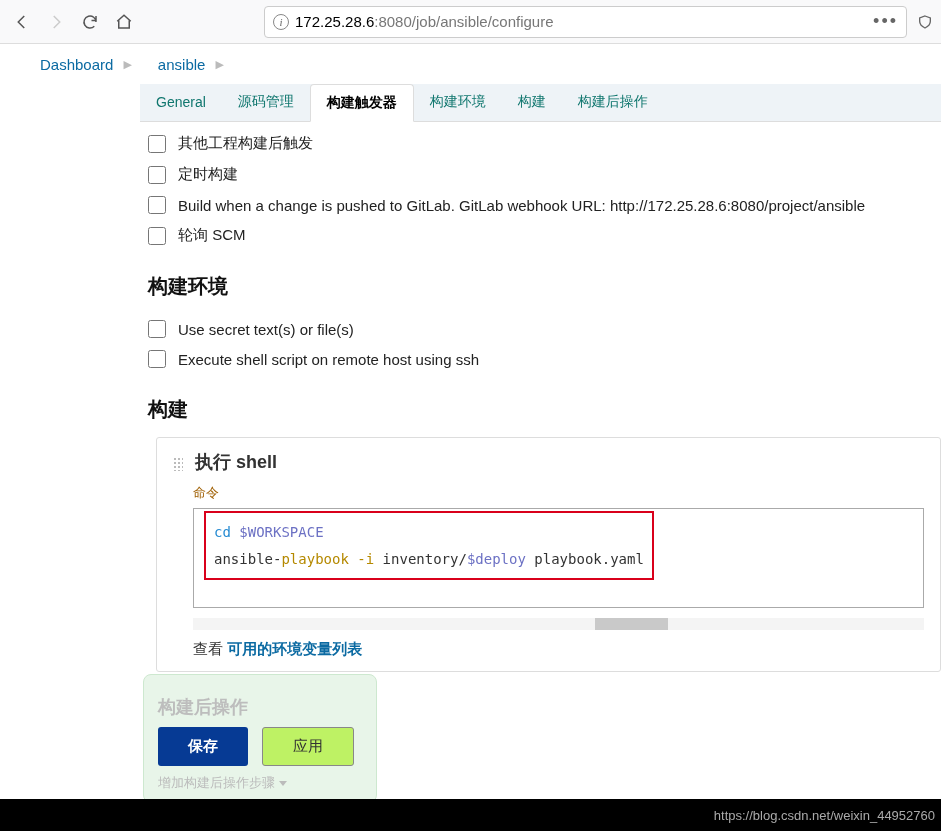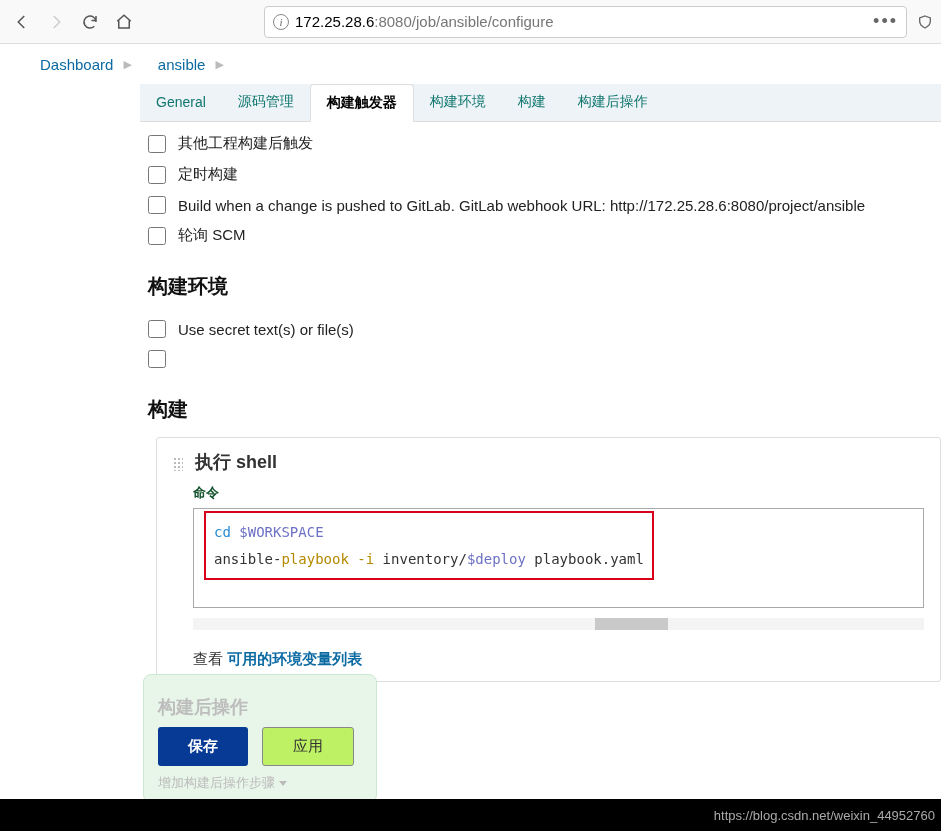--- a/index.html
+++ b/index.html
@@ -31,32 +31,32 @@
 .content { margin-left: 140px; padding: 6px 0 0 8px; }
 .check-row { display: flex; align-items: center; gap: 12px; padding: 6px 0; }
 .check-row input[type=checkbox] { width: 18px; height: 18px; border-radius: 4px; }
 .check-row label { font-size: 15px; color: #222; }
 
 h2.section { font-size: 20px; font-weight: 700; margin: 22px 0 14px 0; color: #111; }
 
 .step-box { border: 1px solid #ddd; border-radius: 3px; margin: 8px 0 0 8px; padding: 12px 16px; }
 .drag-handle { display: inline-block; width: 10px; height: 14px; background-image: radial-gradient(#bbb 1px, transparent 1px); background-size: 4px 4px; margin-right: 8px; vertical-align: middle; }
 .step-title { font-weight: 700; font-size: 18px; }
-.field-label { font-size: 13px; color: #14532d; margin: 10px 0 6px 20px; font-weight: bold; }
+.field-label { font-size: 13px; color: #a16207; margin: 10px 0 6px 20px; }
 .code-area { margin: 0 0 0 20px; border: 1px solid #aaa; min-height: 100px; font-family: "DejaVu Sans Mono", Menlo, Consolas, monospace; font-size: 14px; padding: 0 10px; line-height: 1.9; white-space: pre; overflow-x: auto; }
 .hl-box { border: 2px solid #d9001b; padding: 6px 8px; display: inline-block; margin: 2px 0; }
 .kw { color: #b58900; }
 .var { color: #6c71c4; }
 .plain { color: #333; }
 .cmd { color: #268bd2; }
 
 .hscroll { height: 12px; margin: 10px 0 0 20px; background: #f4f4f4; position: relative; }
 .hscroll .thumb { position: absolute; height: 100%; background: #c9c9c9; }
 
-.hint { margin: 20px 0 0 20px; font-size: 15px; }
+.hint { margin: 10px 0 0 20px; font-size: 15px; }
 .hint a { color: #0b6aa2; font-weight: 700; text-decoration: none; }
 
 .add-step { margin: 48px 0 0 8px; }
 .add-step button { border: 1px solid #aaa; border-radius: 4px; background: #fff; padding: 7px 14px; font-size: 14px; color: #444; display: flex; align-items: center; gap: 6px; cursor: pointer; }
 .caret-down { width: 0; height: 0; border-left: 4px solid transparent; border-right: 4px solid transparent; border-top: 5px solid #666; }
 
 
 .sticky-bar { position: absolute; bottom: 28px; left: 143px; background: #e8f5e9; border: 1px solid #cde8cf; border-radius: 8px; padding: 20px 14px 10px 14px; width: 234px; }
 .sticky-faded { color: #bdbdbd; font-size: 18px; font-weight: 700; margin-bottom: 8px; }
 .sticky-btns { display: flex; gap: 14px; }
@@ -141,20 +141,21 @@
     <label>轮询 SCM</label>
   </div>
 
   <h2 class="section">构建环境</h2>
   <div class="check-row">
     <input type="checkbox" style="">
     <label>Use secret text(s) or file(s)</label>
   </div>
   <div class="check-row">
     <input type="checkbox" style="">
+    <label>Execute shell script on remote host using ssh</label>
   </div>
 
   <h2 class="section">构建</h2>
   <div class="step-box">
     <div>
       <span class="drag-handle"></span>
       <span class="step-title">执行 shell</span>
     </div>
     <div class="field-label">命令</div>
     <div class="code-area"><span class="hl-box"><span class="cmd">cd </span><span class="var">$WORKSPACE</span>

